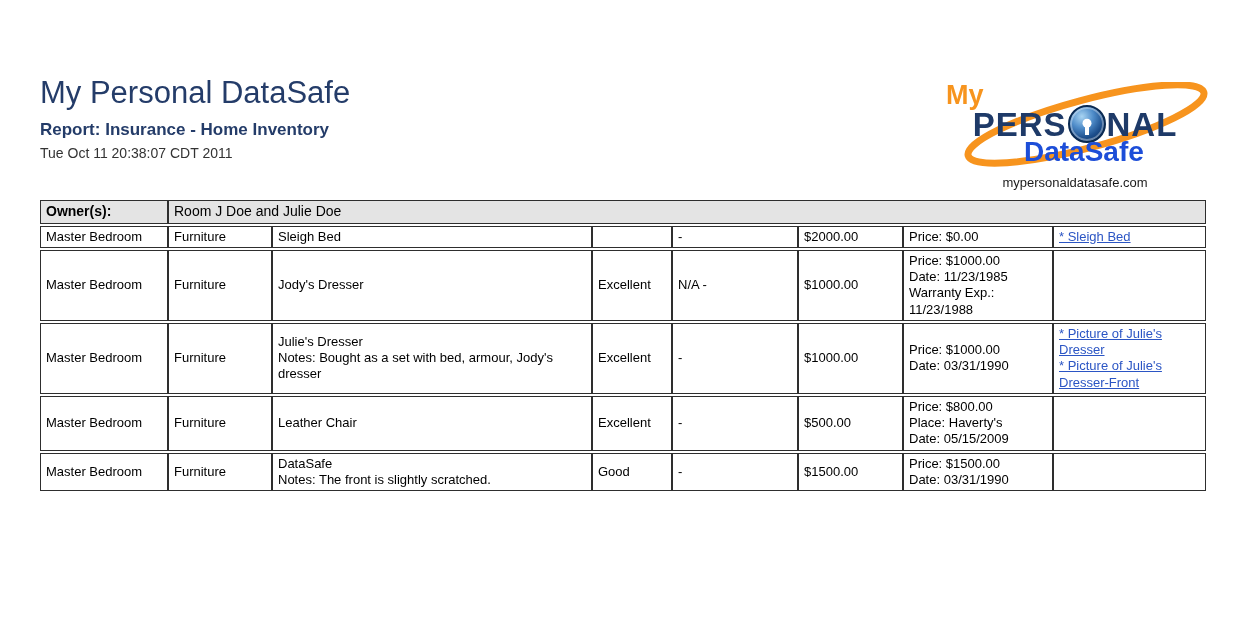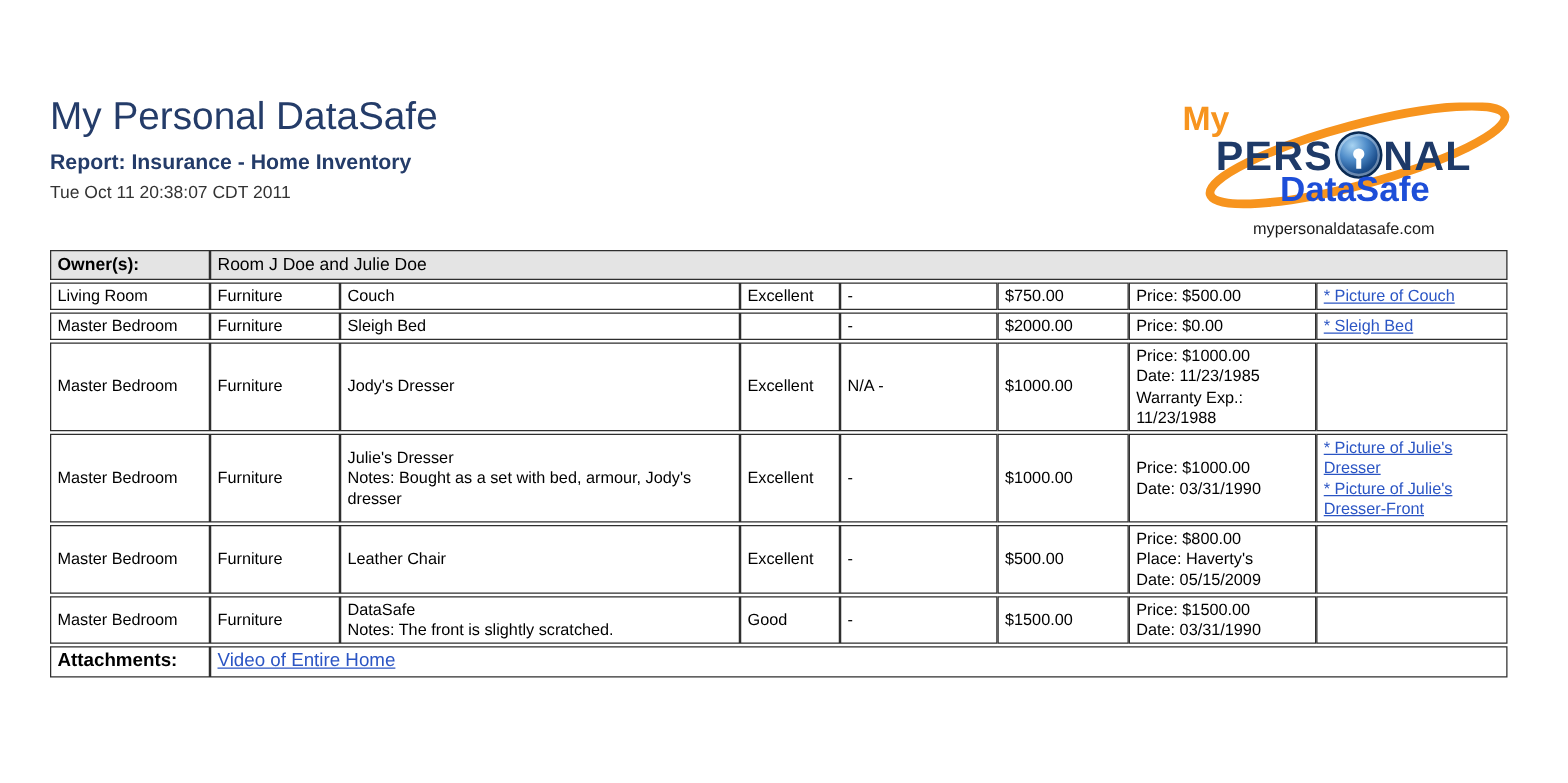--- a/index.html
+++ b/index.html
@@ -101,36 +101,20 @@
   </colgroup>
 
   <tbody>
 
   <tr class="summary-row">
     <td class="label-cell">Owner(s):</td>
     <td colspan="7">Room J Doe and Julie Doe</td>
   </tr>
 
 
-  <tr>
-    <td>Living Room</td>
-    <td>Furniture</td>
-    <td>
-      <div>Couch</div>
-      <div></div>
-    </td>
-    <td>Excellent</td>
-    <td>-</td>
-    <td>$750.00</td>
-    <td class="pre">Price: $500.00</td>
-    <td class="att-cell">
-      <a>* Picture of Couch</a>
-      <a></a>
-    </td>
-  </tr>
 
   <tr>
     <td>Master Bedroom</td>
     <td>Furniture</td>
     <td>
       <div>Sleigh Bed</div>
       <div></div>
     </td>
     <td></td>
     <td>-</td>
@@ -210,20 +194,14 @@
     <td>-</td>
     <td>$1500.00</td>
     <td class="pre">Price: $1500.00
 Date: 03/31/1990</td>
     <td class="att-cell">
       <a></a>
       <a></a>
     </td>
   </tr>
 
-  <tr class="footer-row">
-    <td class="label-cell">Attachments:</td>
-    <td colspan="7">
-      <a>Video of Entire Home</a>
-    </td>
-  </tr>
 </tbody>
   </table>
 
 </body></html>

